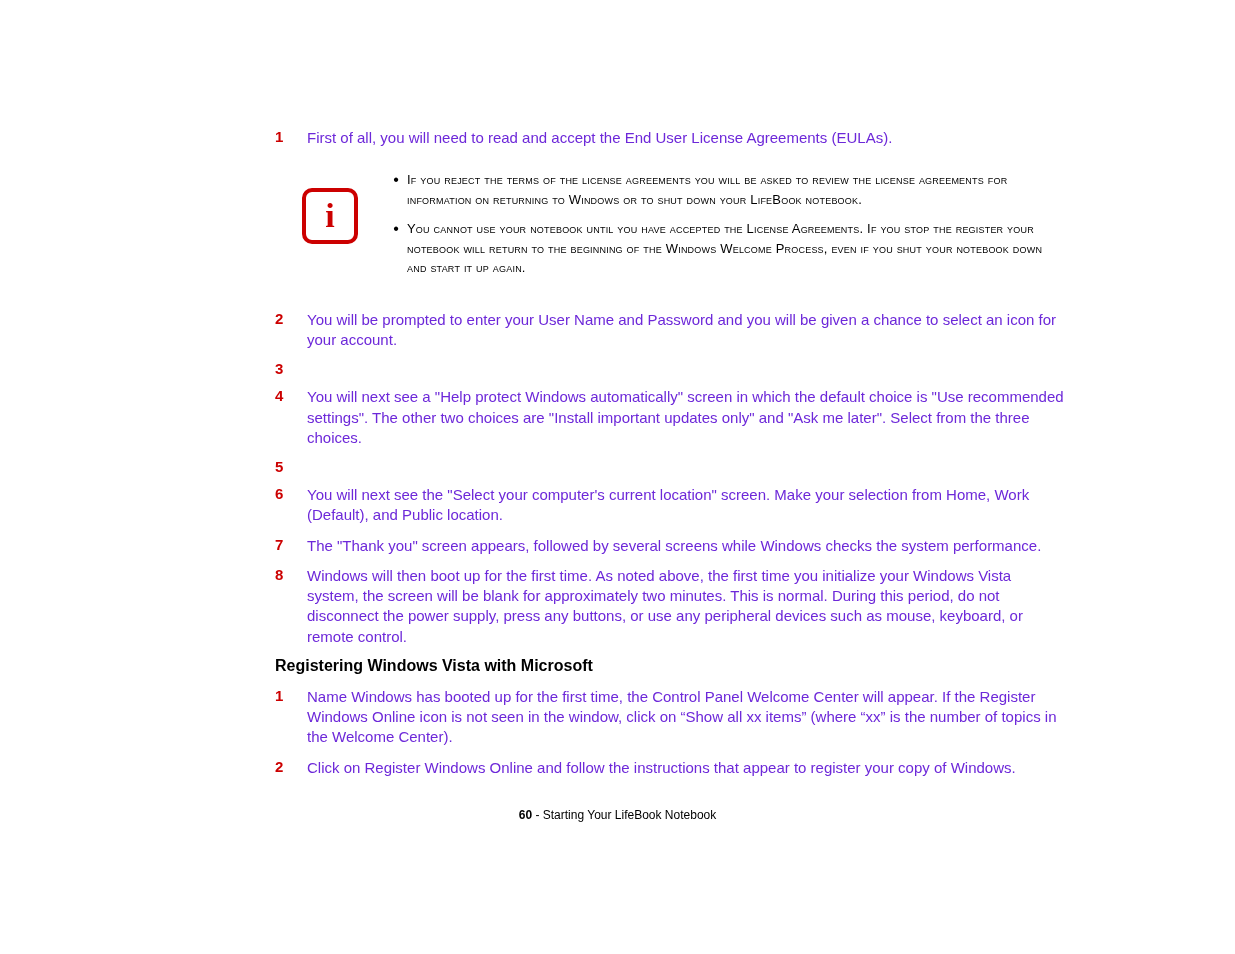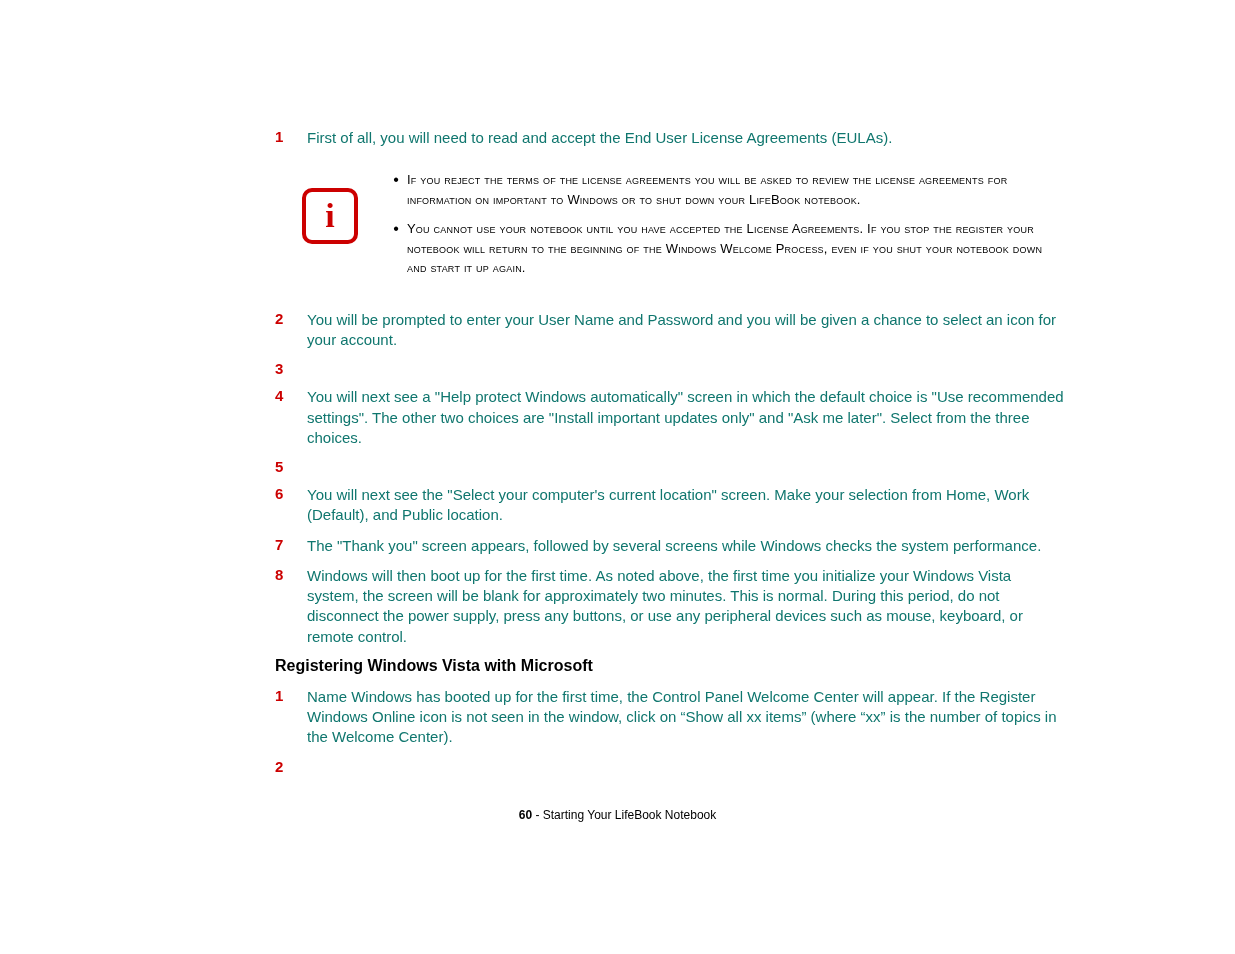--- a/index.html
+++ b/index.html
@@ -26,21 +26,21 @@
     color: #cc0000;
     font-weight: bold;
     font-size: 15px;
     width: 32px;
     flex-shrink: 0;
     text-align: left;
   }
   .num-text {
     font-size: 15px;
     line-height: 1.35;
-    color: #0f766e;
+    color: #6d28d9;
   }
   .info-block {
     display: flex;
     align-items: flex-start;
     margin: 22px 0 22px 0;
   }
   .info-icon-wrap {
     width: 110px;
     flex-shrink: 0;
     display: flex;
@@ -112,21 +112,21 @@
     <div class="num-text">First of all, you will need to read and accept the End User License Agreements (EULAs).</div>
   </div>
 
   <div class="info-block">
     <div class="info-icon-wrap">
       <div class="info-icon">i</div>
     </div>
     <div class="info-bullets">
       <div class="info-bullet">
         <div class="bullet-dot">•</div>
-        <div class="bullet-text">If you reject the terms of the license agreements you will be asked to review the license agreements for information on important to Windows or to shut down your LifeBook notebook.</div>
+        <div class="bullet-text">If you reject the terms of the license agreements you will be asked to review the license agreements for information on returning to Windows or to shut down your LifeBook notebook.</div>
       </div>
       <div class="info-bullet">
         <div class="bullet-dot">•</div>
         <div class="bullet-text">You cannot use your notebook until you have accepted the License Agreements. If you stop the register your notebook will return to the beginning of the Windows Welcome Process, even if you shut your notebook down and start it up again.</div>
       </div>
     </div>
   </div>
 
   <div class="list-block">
     <div class="num-item">
@@ -159,20 +159,21 @@
 
   <div class="section-heading">Registering Windows Vista with Microsoft</div>
 
   <div class="list-block">
     <div class="num-item">
       <div class="num">1</div>
       <div class="num-text">Name Windows has booted up for the first time, the Control Panel Welcome Center will appear. If the Register Windows Online icon is not seen in the window, click on “Show all xx items” (where “xx” is the number of topics in the Welcome Center).</div>
     </div>
     <div class="num-item">
       <div class="num">2</div>
+      <div class="num-text">Click on Register Windows Online and follow the instructions that appear to register your copy of Windows.</div>
     </div>
   </div>
 
 </div>
 
 <div class="footer">
   <span class="pagenum">60</span><span> - </span><span>Starting Your LifeBook Notebook</span>
 </div>
 
 </body></html>

